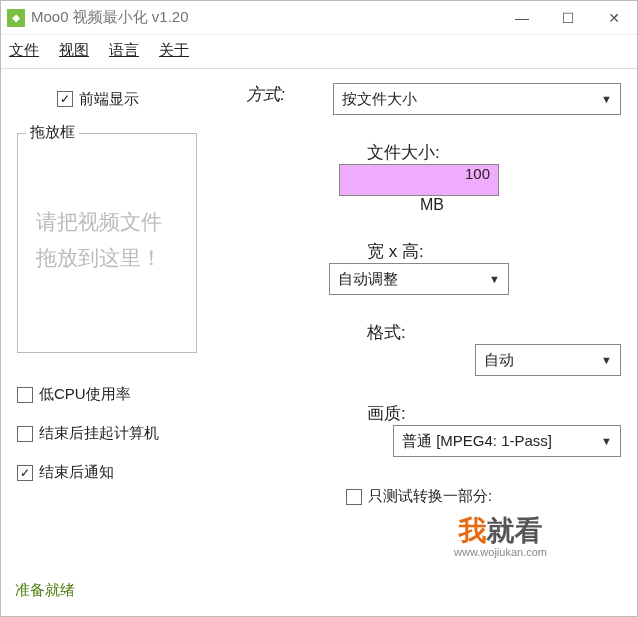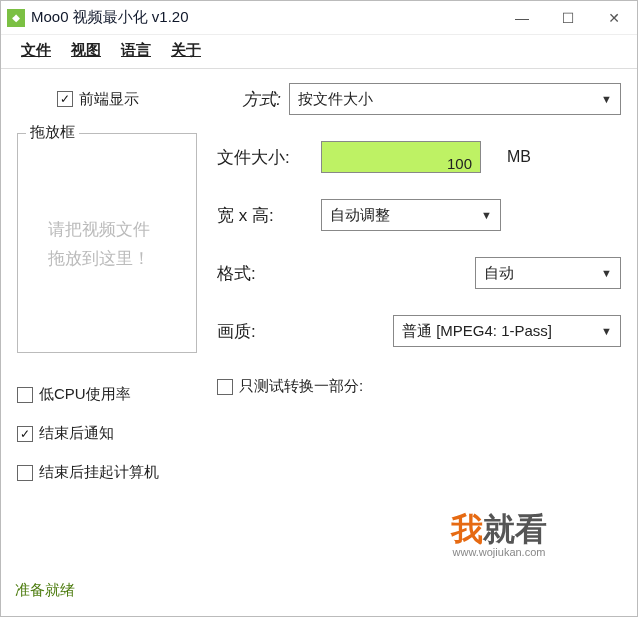--- a/index.html
+++ b/index.html
@@ -22,91 +22,90 @@
     background: #fff;
     border-bottom: 1px solid #eee;
   }
   .titlebar .icon {
     width: 18px; height: 18px;
     background: #7bc043;
     margin-right: 6px;
     display: flex; align-items: center; justify-content: center;
     color: #fff; font-size: 10px;
   }
-  .titlebar .title { color: #0f172a; font-size: 15px; }
+  .titlebar .title { color: #737373; font-size: 15px; }
   .winbtns { margin-left: auto; display: flex; }
   .winbtn {
     width: 46px; height: 34px;
     display: flex; align-items: center; justify-content: center;
     color: #555; font-size: 14px;
   }
   .menubar {
     display: flex;
     gap: 20px;
-    padding: 6px 12px 8px 20px;
+    padding: 6px 12px 8px 8px;
     border-bottom: 1px solid #ddd;
-    font-weight: bold;
   }
   .menubar span { text-decoration: underline; color: #222; }
   .body-area { padding: 14px 16px 0 16px; position: relative; height: calc(100% - 78px); }
-  .top-row { display: flex; align-items: center; margin-bottom: 18px; }
+  .top-row { display: flex; margin-bottom: 18px; gap: 40px; }
   .chk { display: inline-flex; align-items: center; gap: 6px; }
   .chk-box {
     width: 16px; height: 16px; border: 1px solid #666;
     display: inline-flex; align-items: center; justify-content: center;
     font-size: 12px; color: #111; background:#fff;
   }
   .chk-box.checked::after { content: "✓"; }
   .mode-label { margin-left: auto; margin-right: 8px; font-size: 17px; font-style: italic; }
   .combo {
     border: 1px solid #888;
     height: 32px;
     display: inline-flex; align-items: center; justify-content: space-between;
     padding: 0 8px;
     background: #fff;
   }
   .combo .arrow { font-size: 11px; color: #333; margin-left: 8px; }
-  .mode-combo { width: 332px; }
+  .mode-combo { width: 288px; }
   .main-row { display: flex; gap: 20px; }
   .left-col { width: 180px; }
   .right-col { flex: 1; padding-top: 8px; }
   .groupbox {
     border: 1px solid #bbb;
     position: relative;
     height: 220px;
-    padding: 24px;
+    padding: 12px;
   }
   .groupbox .legend {
     position: absolute; top: -11px; left: 8px;
     background: #fff; padding: 0 4px; font-size: 15px;
   }
   .dropzone-text {
-    color: #bbb; font-size: 17px; line-height: 1.7;
+    color: #bbb; font-size: 21px; line-height: 1.7;
     padding: 58px 6px 0 6px;
   }
   .check-list { margin-top: 32px; display: flex; flex-direction: column; gap: 20px; }
-  .form-row { display: flex; align-items: center; margin-bottom: 26px; }
+  .form-row { display: flex; align-items: center; margin-bottom: 26px; flex-direction: column; }
   .form-label { width: 104px; font-size: 17px; }
   .textfield {
     border: 1px solid #888; height: 32px; padding: 0 8px;
-    display: inline-flex; align-items: flex-end; justify-content: flex-end;
-    background: #bef264;
+    display: inline-flex; align-items: flex-start; justify-content: flex-end;
+    background: #f0abfc;
   }
   .fs-input { width: 160px; text-align: right; }
   .unit { margin-left: 26px; font-size: 16px; }
   .wh-combo { width: 180px; }
   .fmt-row .form-label { width: 104px; }
   .fmt-combo { width: 146px; margin-left: auto; }
   .q-combo { width: 228px; margin-left: auto; }
   .test-row { margin-top: 30px; }
   .watermark {
     position: absolute; right: 90px; bottom: 48px;
     text-align: center; line-height: 1;
   }
-  .wm-main { font-size: 32px; font-weight: bold; }
+  .wm-main { font-size: 28px; font-weight: bold; }
   .wm-main .wo { color: #e66a12; }
   .wm-main .rest { color: #555; }
   .wm-sub { font-size: 11px; color: #888; margin-top: 2px; }
   .statusbar {
     position: absolute; left: 0; bottom: 0; width: 100%;
     padding: 6px 14px; font-size: 15px; color: #4d7c0f;
   }
 </style>
 </head>
 <body>
@@ -147,26 +146,26 @@
       <div class="groupbox">
         <div class="legend">拖放框</div>
         <div class="dropzone-text">请把视频文件拖放到这里！</div>
       </div>
       <div class="check-list">
         <label class="chk">
           <span class="chk-box"></span>
           <span>低CPU使用率</span>
         </label>
         <label class="chk">
+          <span class="chk-box"></span>
+          <span>结束后挂起计算机</span>
+        </label>
+        <label class="chk">
           <span class="chk-box checked"></span>
           <span>结束后通知</span>
-        </label>
-        <label class="chk">
-          <span class="chk-box"></span>
-          <span>结束后挂起计算机</span>
         </label>
       </div>
     </div>
 
     <div class="right-col">
 
       <div class="form-row">
         <span class="form-label">文件大小:</span>
         <span class="textfield fs-input">
           <span>100</span>

